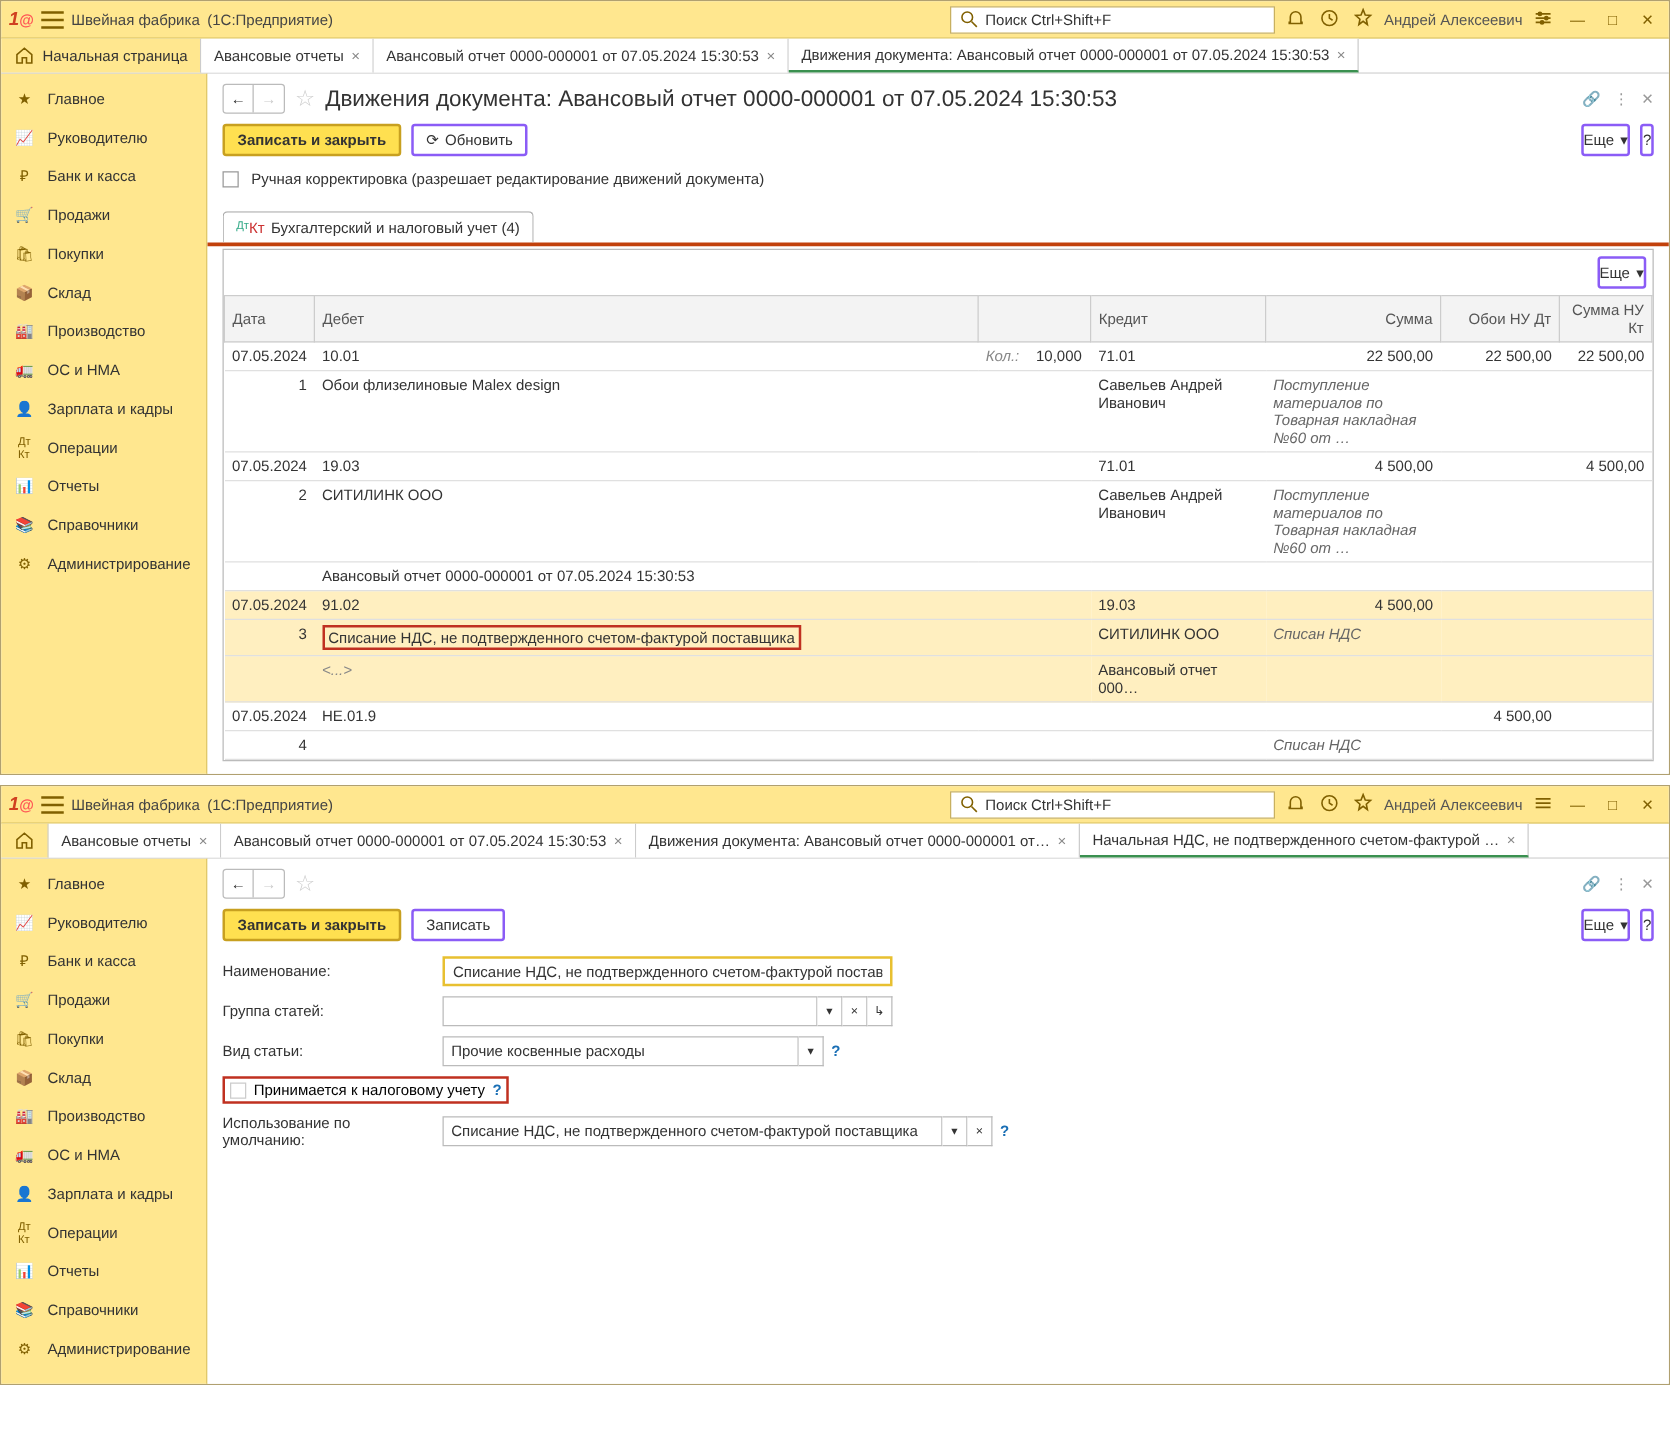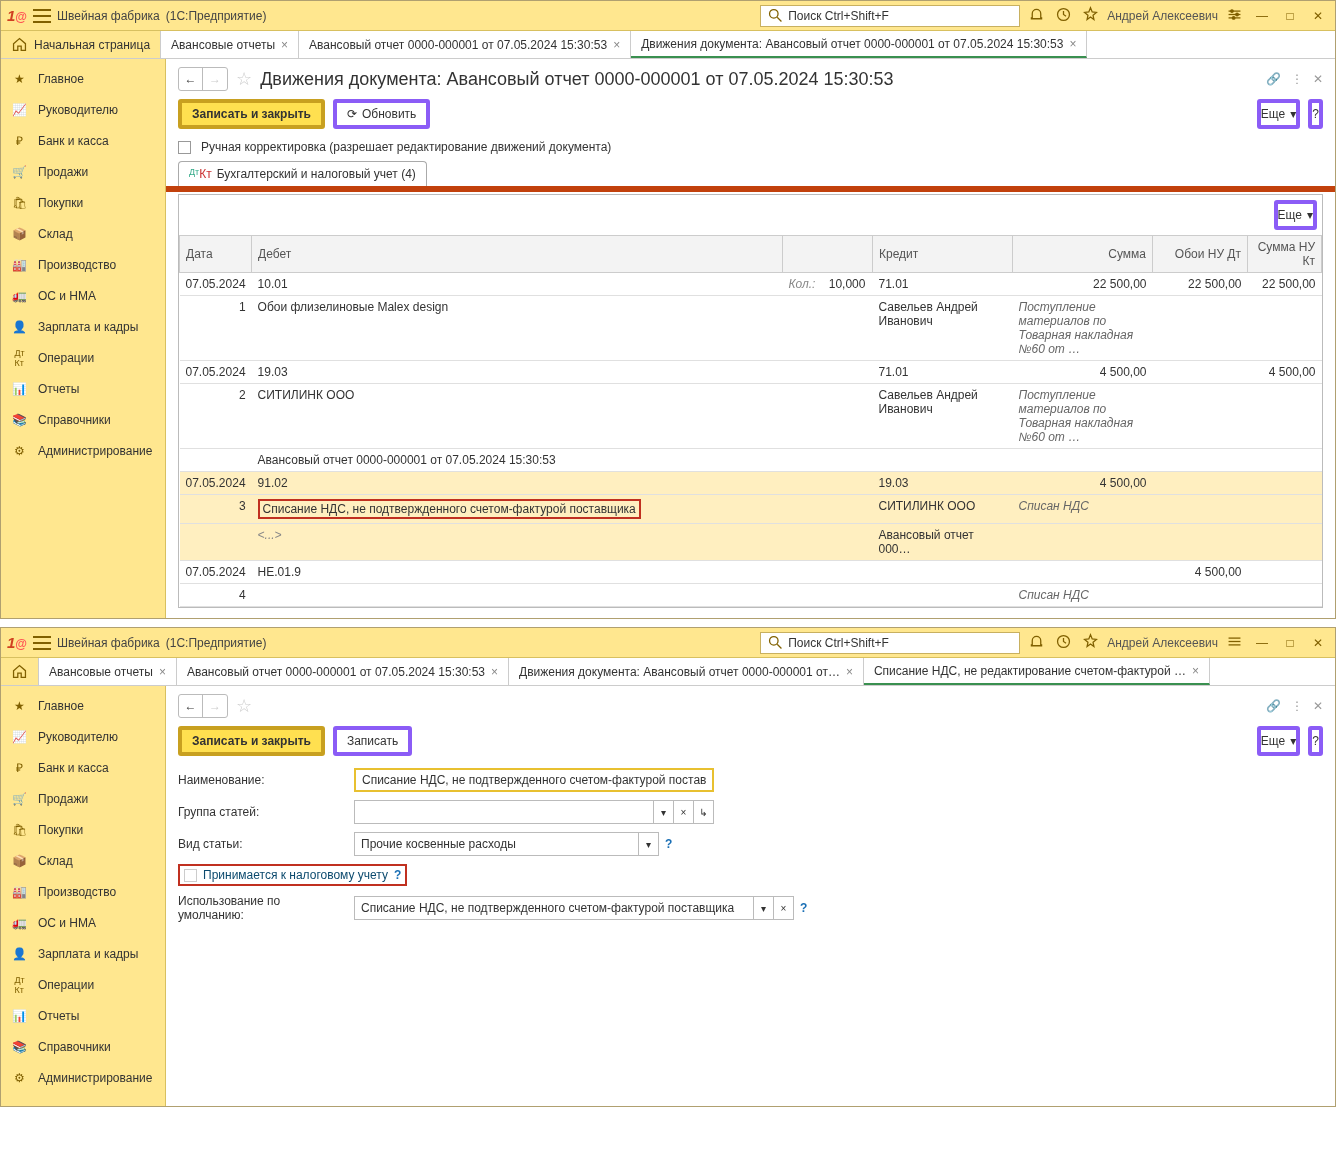--- a/index.html
+++ b/index.html
@@ -27,21 +27,21 @@
 .tab.home{background:#ffe78f}
 .tab.active{border-bottom:2px solid #3a9050}
 .tab .cls{color:#888;cursor:pointer}
 .phead{display:flex;align-items:center;gap:8px;padding:8px 12px}
 .phead .nav{display:flex;border:1px solid #bbb;border-radius:3px}
 .phead .nav div{width:24px;height:22px;display:flex;align-items:center;justify-content:center;cursor:pointer}
 .phead .nav div:first-child{border-right:1px solid #bbb}
 .phead h2{font-size:18px;font-weight:normal}
 .phead .right{margin-left:auto;display:flex;gap:10px;align-items:center}
 .toolbar{display:flex;gap:8px;padding:0 12px 8px;align-items:center}
-.btn{border:4px solid #8b5cf6;border-radius:3px;padding:4px 10px;background:#fff;cursor:pointer;display:inline-flex;align-items:center;gap:5px}
+.btn{border:2px solid #8b5cf6;border-radius:3px;padding:4px 10px;background:#fff;cursor:pointer;display:inline-flex;align-items:center;gap:5px}
 .btn.primary{background:#ffe050;border-color:#c8a020;font-weight:bold}
 .btn.more{padding:4px 0}
 .row{display:flex;align-items:center;gap:10px;padding:3px 12px}
 .chk{width:13px;height:13px;border:1px solid #999;background:#fff}
 .subtab{display:inline-flex;border:1px solid #aaa;border-bottom:none;border-radius:4px 4px 0 0;padding:5px 10px;margin-left:12px;gap:5px;align-items:center}
 .tblwrap{border:1px solid #bbb;margin:2px 12px 10px;position:relative}
 .tbl-toolbar{display:flex;justify-content:flex-end;padding:5px}
 table{width:100%;border-collapse:collapse}
 th{background:#f3f3f3;border:1px solid #ccc;padding:4px 6px;text-align:left;font-weight:normal;color:#555}
 th.r{text-align:right}
@@ -54,21 +54,21 @@
 .redbox{border:2px solid #c03020;padding:1px 3px;display:inline-block}
 .form-row{display:flex;align-items:center;padding:4px 12px;gap:6px}
 .form-row label{width:170px;flex-shrink:0}
 .inp{border:1px solid #bbb;padding:3px 6px;background:#fff;height:24px}
 .inp.hl{border:2px solid #e8c030}
 .combo{display:flex}
 .combo .inp{flex:1}
 .combo .cb{width:20px;border:1px solid #bbb;border-left:0;display:flex;align-items:center;justify-content:center;cursor:pointer;font-size:10px;background:#fff}
 .help{color:#1a6fb5;cursor:pointer;font-weight:bold}
 .chkrow{border:2px solid #c03020;display:inline-flex;align-items:center;gap:6px;padding:2px 4px}
-.disabled{color:#0c4a6e}
+.disabled{color:#000000}
 </style>
 </head>
 <body>
 
 <div class="window">
  <div class="titlebar">
   <span class="logo">1<b>@</b></span>
   <div class="burger">
         <span></span>
         <span></span>
@@ -205,21 +205,21 @@
             <span>Обновить</span>
           </span>
     <span style="margin-left:auto"></span>
     <span class="btn more"><span>Еще</span> ▾</span>
     <span class="btn more">?</span>
    </div>
    <div class="row">
     <span class="chk"></span>
     <span>Ручная корректировка (разрешает редактирование движений документа)</span>
    </div>
-   <div style="border-bottom:6px solid #c2410c;margin-top:4px">
+   <div style="border-bottom:3px solid #c2410c;margin-top:16px">
     <div class="subtab">
      <span style="font-size:9px;color:#3a8">Дт<sub style="color:#c33">Кт</sub></span>
      <span>Бухгалтерский и налоговый учет (4)</span>
     </div>
    </div>
 
    <div class="tblwrap">
     <div class="tbl-toolbar">
             <span class="btn more"><span>Еще</span> ▾</span>
           </div>
@@ -378,21 +378,21 @@
       </div>
   <div class="tab">
         <span>Авансовый отчет 0000-000001 от 07.05.2024 15:30:53</span>
         <span class="cls">×</span>
       </div>
   <div class="tab">
         <span>Движения документа: Авансовый отчет 0000-000001 от…</span>
         <span class="cls">×</span>
       </div>
   <div class="tab active">
-        <span>Списание НДС, не редактирование счетом-фактурой …</span>
+        <span>Начальная НДС, не подтвержденного счетом-фактурой …</span>
         <span class="cls">×</span>
       </div>
  </div>
 
  <div class="body" style="min-height:420px">
   <div class="sidebar">
    <div class="sb-item">
           <span class="si">★</span>
           <span>Главное</span>
         </div>

